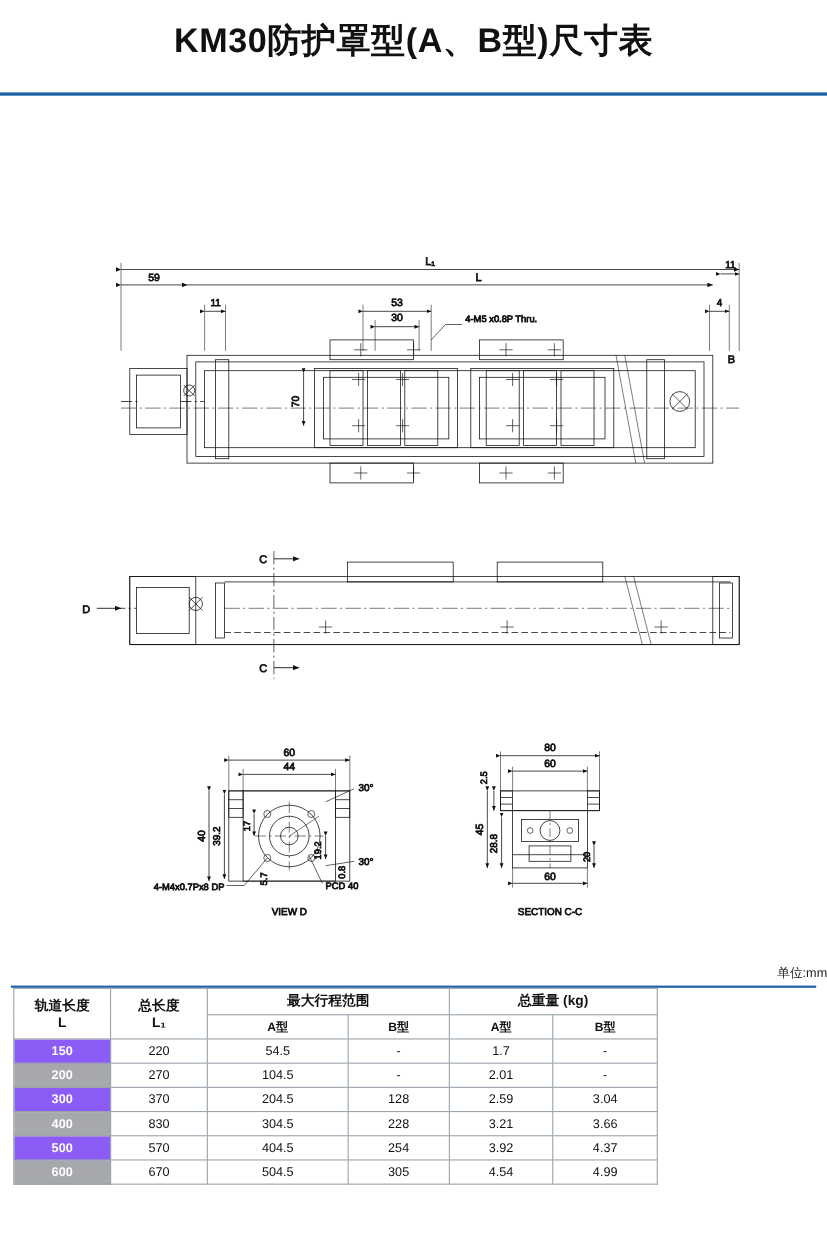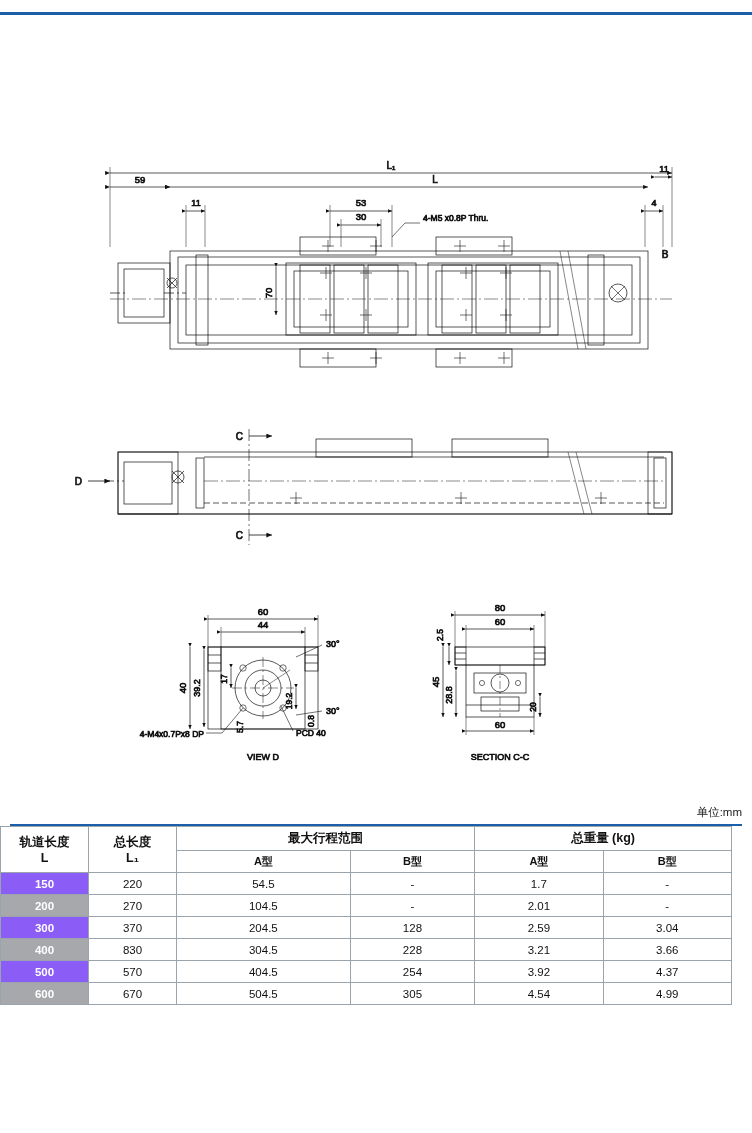--- a/index.html
+++ b/index.html
@@ -38,30 +38,29 @@
   
   .drawing {
     position: relative;
     width: 752px;
     height: 790px;
   }
   .drawing svg { display: block; }
   
   .unit-label {
     text-align: right;
-    padding-right: 10px;
     font-size: 11.5px;
     color: #222;
     margin-bottom: 4px;
   }
   
   table.dims {
     border-collapse: collapse;
-    width: 732px;
-    margin: 0 0;
+    width: 586px;
+    margin: 0 12px;
     font-size: 11.5px;
     color: #111;
   }
   table.dims th, table.dims td {
     border: 1px solid #9aa4ad;
     text-align: center;
     vertical-align: middle;
     padding: 3px 2px;
   }
   table.dims thead th {
@@ -94,20 +93,23 @@
     width: 732px; height: 2px; background: #1a5fa8; margin: 0 10px;
   }
   
   text { font-family: "Liberation Sans", sans-serif; fill: #111; }
 </style>
 </head>
 <body>
 
 <div class="page">
 
+  <div class="header">
+    <h1>KM30防护罩型(A、B型)尺寸表</h1>
+  </div>
   <div class="header-rule"></div>
 
   <div class="drawing">
     <svg width="752" height="790" viewBox="0 0 752 790">
       <defs>
         <marker id="ar" markerWidth="8" markerHeight="8" refX="7" refY="3" orient="auto">
           <path d="M0,0 L7,3 L0,6 z" fill="#111"></path>
         </marker>
         <marker id="arS" markerWidth="7" markerHeight="7" refX="6" refY="2.5" orient="auto">
           <path d="M0,0 L6,2.5 L0,5 z" fill="#111"></path>

